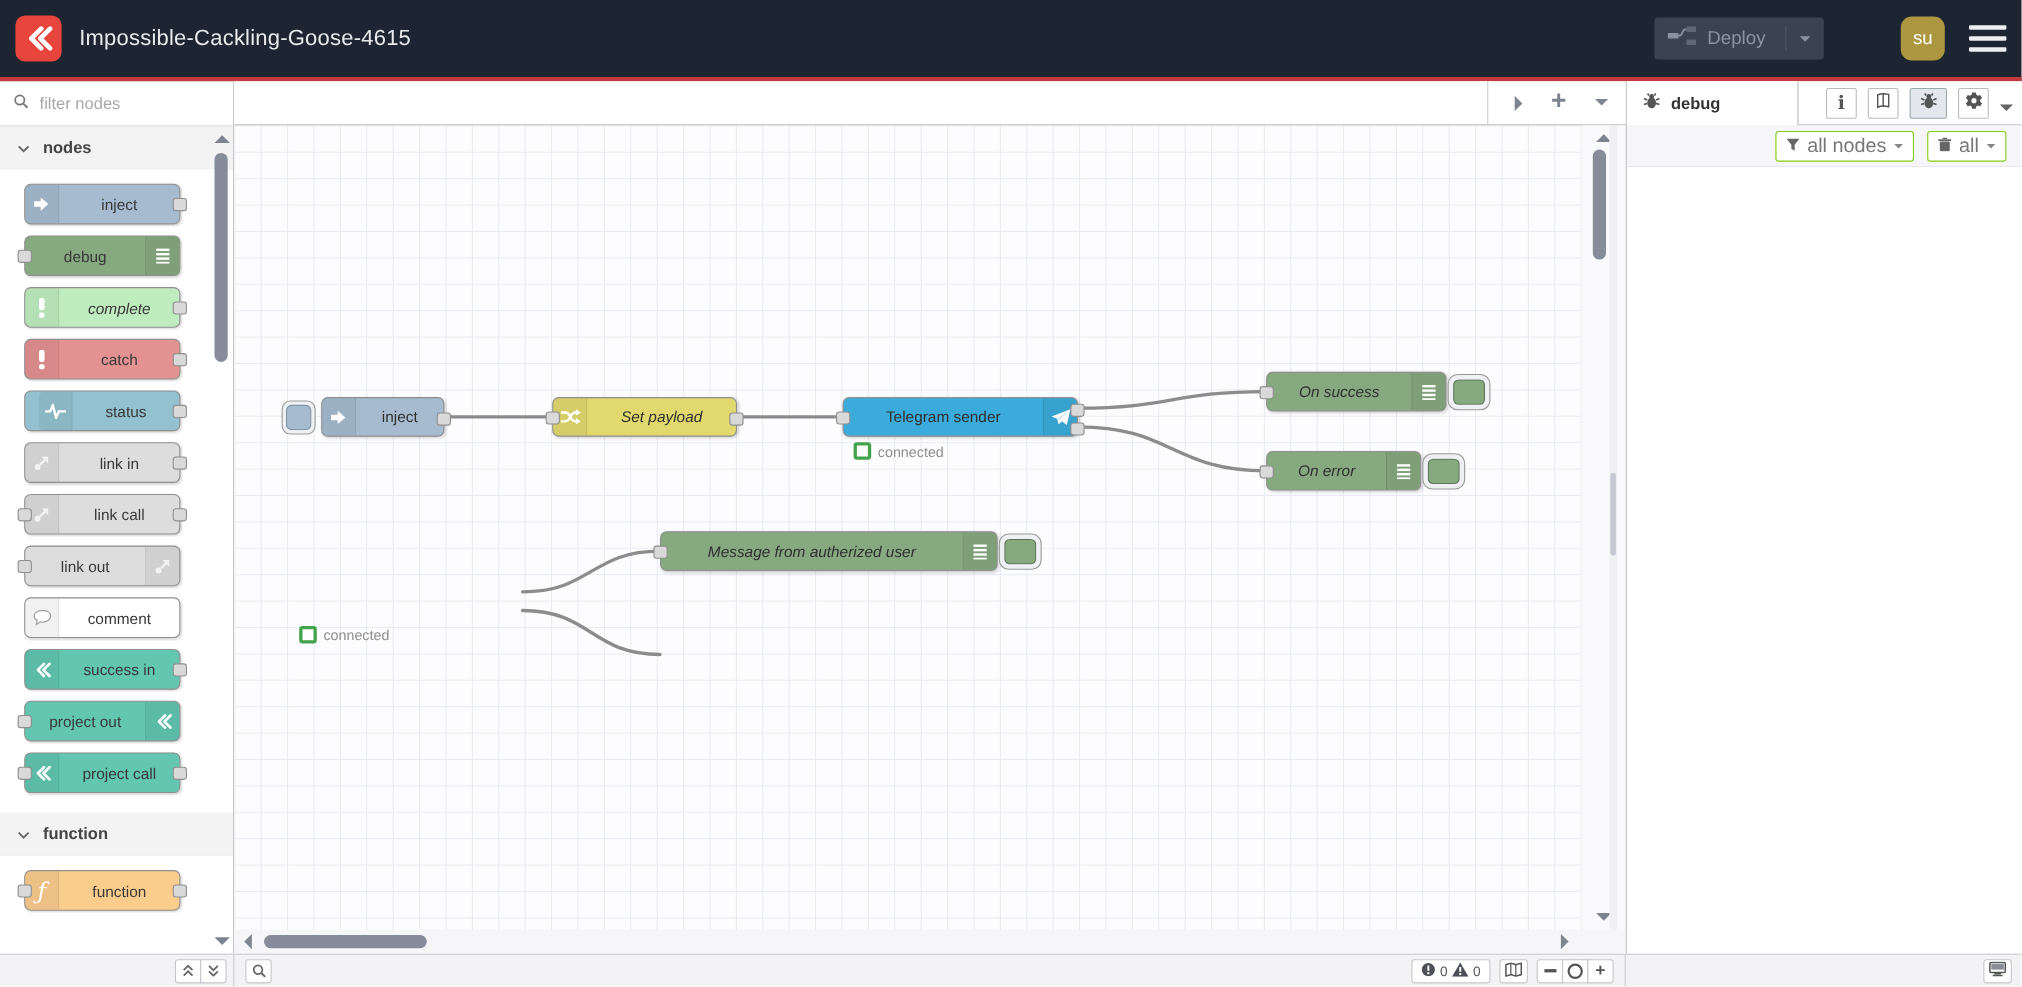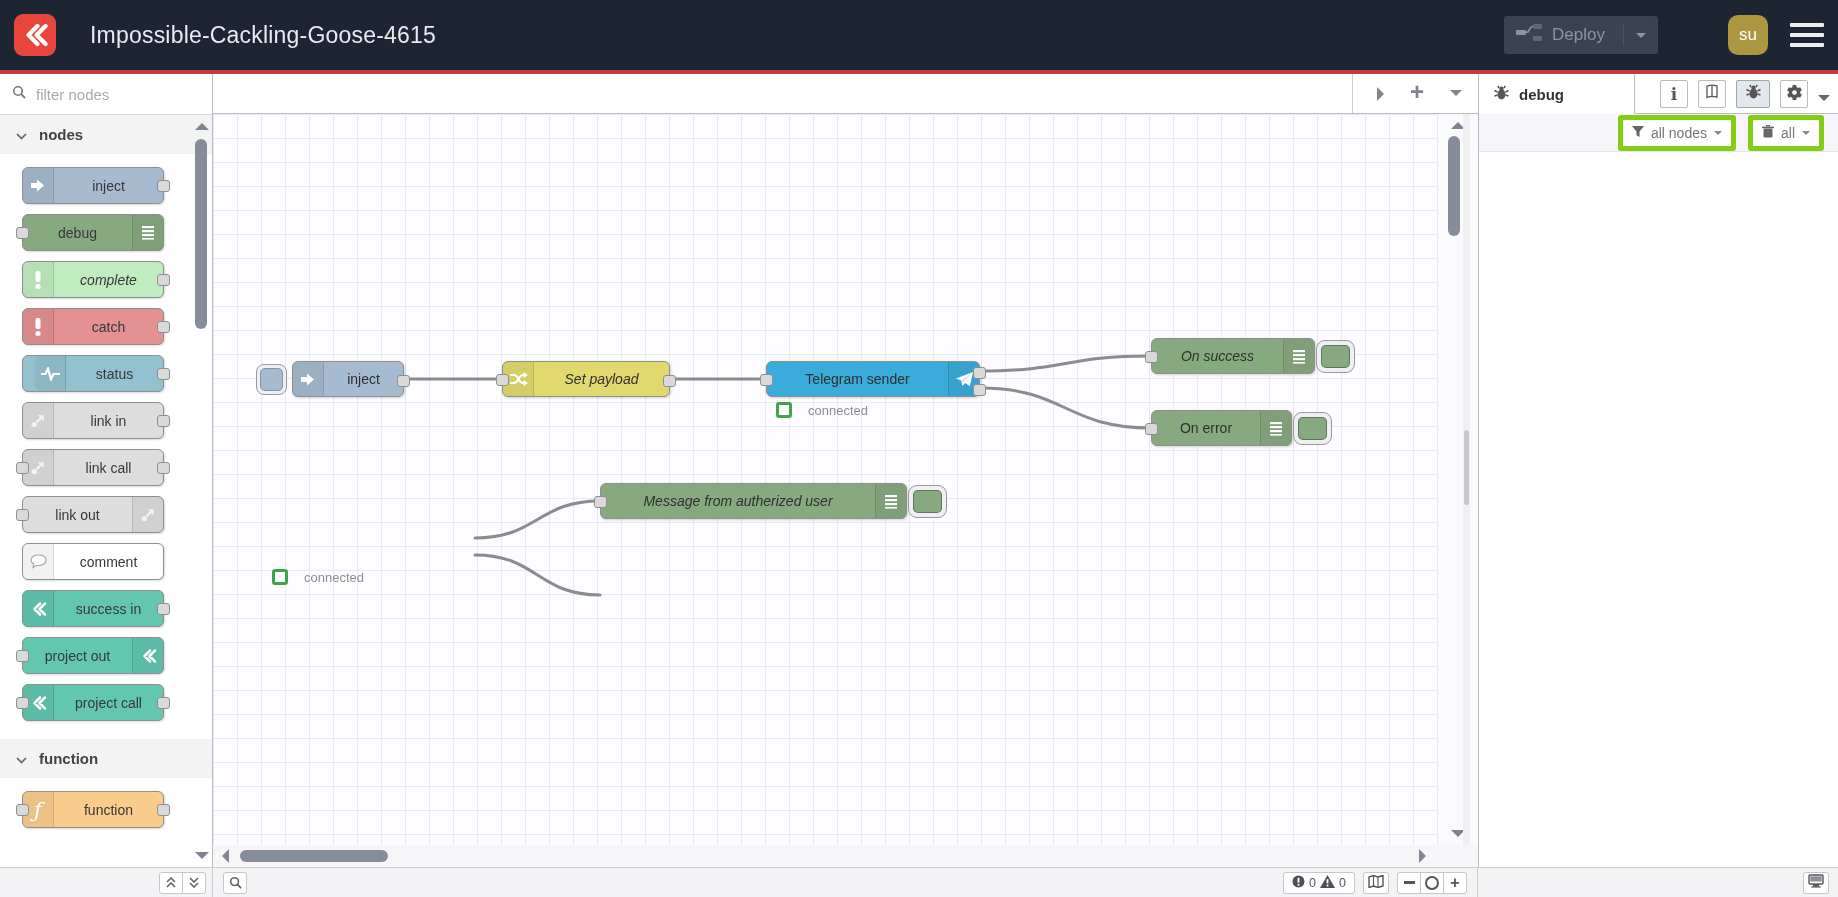--- a/index.html
+++ b/index.html
@@ -4,21 +4,21 @@
 <style>
   html,body{margin:0;padding:0;overflow:hidden;background:#fff;
     font-family:"Liberation Sans",sans-serif;}
   #app{position:relative;width:1838px;height:897px;overflow:hidden;background:#fff;}
 
   
   .header{position:absolute;top:0;left:0;right:0;height:74px;box-sizing:border-box;
     background:#1d2533;border-bottom:4px solid #c5393e;display:flex;align-items:center;}
   .logo{width:42px;height:42px;margin-left:14px;border-radius:9px;background:#e8463c;
     display:flex;align-items:center;justify-content:center;}
-  .app-title{color:#e8eaee;font-size:23px;margin-left:34px;letter-spacing:.2px;}
+  .app-title{color:#e8eaee;font-size:20px;margin-left:16px;letter-spacing:.2px;}
   .deploy-btn{margin-left:auto;height:38px;background:#3b4350;border-radius:3px;
     display:flex;align-items:center;padding:0 12px;color:#8b93a2;font-size:17px;gap:10px;cursor:default;}
   .deploy-div{width:1px;height:22px;background:#4c5464;margin:0 2px 0 8px;}
   .caret{width:0;height:0;border:5px solid transparent;border-top-color:#8b93a2;margin-top:5px;}
   .avatar{width:40px;height:40px;border-radius:10px;background:#ac9740;color:#fff;
     display:flex;align-items:center;justify-content:center;font-size:17px;margin-left:70px;}
   .burger{margin-left:22px;margin-right:14px;display:flex;flex-direction:column;gap:6px;}
   .burger span{display:block;width:34px;height:4px;background:#eceef2;border-radius:1px;}
 
   
@@ -70,21 +70,21 @@
     display:flex;align-items:center;font-size:14px;color:#2f2f2f;box-shadow:1px 1px 3px rgba(0,0,0,.18);cursor:default;}
   .fn-label{flex:1;text-align:center;padding:0 8px;white-space:nowrap;}
   .flow-node .port.pleft{top:12px;}
   .flow-node .port.pright{top:12px;}
   .inject-btn{position:absolute;left:-37px;top:2px;width:31px;height:31px;background:#eef1f4;border:1px solid #999;
     border-radius:8px;box-sizing:border-box;}
   .inject-btn i{position:absolute;inset:3px;border-radius:5px;background:#a6bbcf;border:1px solid #8095a8;}
   .debug-toggle{position:absolute;right:-41px;top:1px;width:39px;height:33px;background:#eef0f3;border:1px solid #999;
     border-radius:9px;box-sizing:border-box;}
   .debug-toggle i{position:absolute;inset:4px;border-radius:5px;border:1px solid rgba(0,0,0,.3);}
-  .node-status{position:absolute;display:flex;align-items:center;gap:16px;font-size:13px;color:#8e8e8e;}
+  .node-status{position:absolute;display:flex;align-items:center;gap:6px;font-size:13px;color:#8e8e8e;}
   .status-dot{width:10px;height:10px;border:3px solid #43a34c;border-radius:3px;background:#fff;}
 
   
   .hscroll{position:absolute;left:0;right:40px;bottom:0;height:22px;background:#f6f6f9;display:flex;align-items:center;}
   .hthumb{width:148px;height:12px;border-radius:6px;background:#868c9a;margin-left:11px;}
   .vscroll{position:absolute;top:40px;bottom:22px;right:0;width:40px;background:#fafafc;}
   .corner{position:absolute;right:0;bottom:0;width:40px;height:22px;background:#f6f6f9;}
   .native-v{position:absolute;right:8px;top:0;bottom:0;width:7px;background:#f0f0f3;}
   .native-v i{position:absolute;left:1px;width:5px;top:316px;height:75px;background:#c4c7d2;border-radius:3px;}
 
@@ -94,22 +94,22 @@
   .sb-tabs{position:absolute;top:0;left:0;right:0;height:40px;border-bottom:1px solid #bbb;background:#fff;box-sizing:border-box;}
   .sb-tab{position:absolute;left:0;top:0;height:40px;width:156px;background:#fff;border-right:1px solid #bbb;
     box-sizing:border-box;display:flex;align-items:center;gap:9px;padding-left:14px;font-weight:bold;color:#333;font-size:15px;}
   .sb-tools{position:absolute;right:30px;top:6px;display:flex;gap:10px;align-items:center;}
   .sb-tool{width:28px;height:28px;border:1px solid #bbb;border-radius:2px;background:#fff;
     display:flex;align-items:center;justify-content:center;box-sizing:border-box;}
   .sb-tool.active{background:#e5e7ee;border-color:#9aa;width:34px;}
   .sb-caret{position:absolute;right:8px;top:16px;}
   .sb-filter{position:absolute;top:40px;left:0;right:0;height:38px;background:#f6f6fa;border-bottom:1px solid #e6e6ec;
     display:flex;align-items:center;justify-content:flex-end;gap:12px;padding-right:14px;box-sizing:border-box;}
-  .sb-drop{height:26px;background:#fff;border:5px solid #84cc16;border-radius:3px;display:flex;align-items:center;
-    gap:7px;padding:0 9px;color:#777;font-size:14px;}
+  .sb-drop{height:26px;background:#fff;border:1px solid #84cc16;border-radius:3px;display:flex;align-items:center;
+    gap:7px;padding:0 9px;color:#777;font-size:18px;}
   .sb-drop .caret{border-top-color:#888;margin-top:4px;border-width:4px;}
   .sb-body{position:absolute;top:78px;left:0;right:0;bottom:0;background:#fff;}
 
   
   .footer{position:absolute;left:0;right:0;bottom:0;height:30px;background:#f3f3f6;border-top:1px solid #ccc;
     box-sizing:border-box;display:flex;font-size:12.5px;color:#555;}
   .foot-pal{width:213px;border-right:1px solid #ccc;box-sizing:border-box;display:flex;align-items:center;
     justify-content:flex-end;padding-right:6px;}
   .foot-canvas{flex:1;border-right:1px solid #ccc;box-sizing:border-box;display:flex;align-items:center;padding:0 10px;}
   .foot-side{width:360px;display:flex;align-items:center;justify-content:flex-end;padding-right:9px;box-sizing:border-box;}
@@ -397,21 +397,21 @@
                 <rect x="1" y="13" width="12" height="1.6"></rect>
               </g>
             </svg>
           </span>
           <span class="port pleft"></span>
           <span class="debug-toggle">
             <i style="background:#87a980"></i>
           </span>
         </div>
         <div class="flow-node" style="left: 938px; top: 296px; width: 141px; background: rgb(135, 169, 128);">
-          <span class="fn-label" style="">On error</span>
+          <span class="fn-label" style="font-style:italic;">On error</span>
           <span class="icon-region right">
             <svg width="14" height="15" viewBox="0 0 14 15">
               <g fill="#fff">
                 <rect x="1" y="1" width="12" height="2.2"></rect>
                 <rect x="1" y="5" width="12" height="2.2"></rect>
                 <rect x="1" y="9" width="12" height="2.2"></rect>
                 <rect x="1" y="13" width="12" height="1.6"></rect>
               </g>
             </svg>
           </span>

